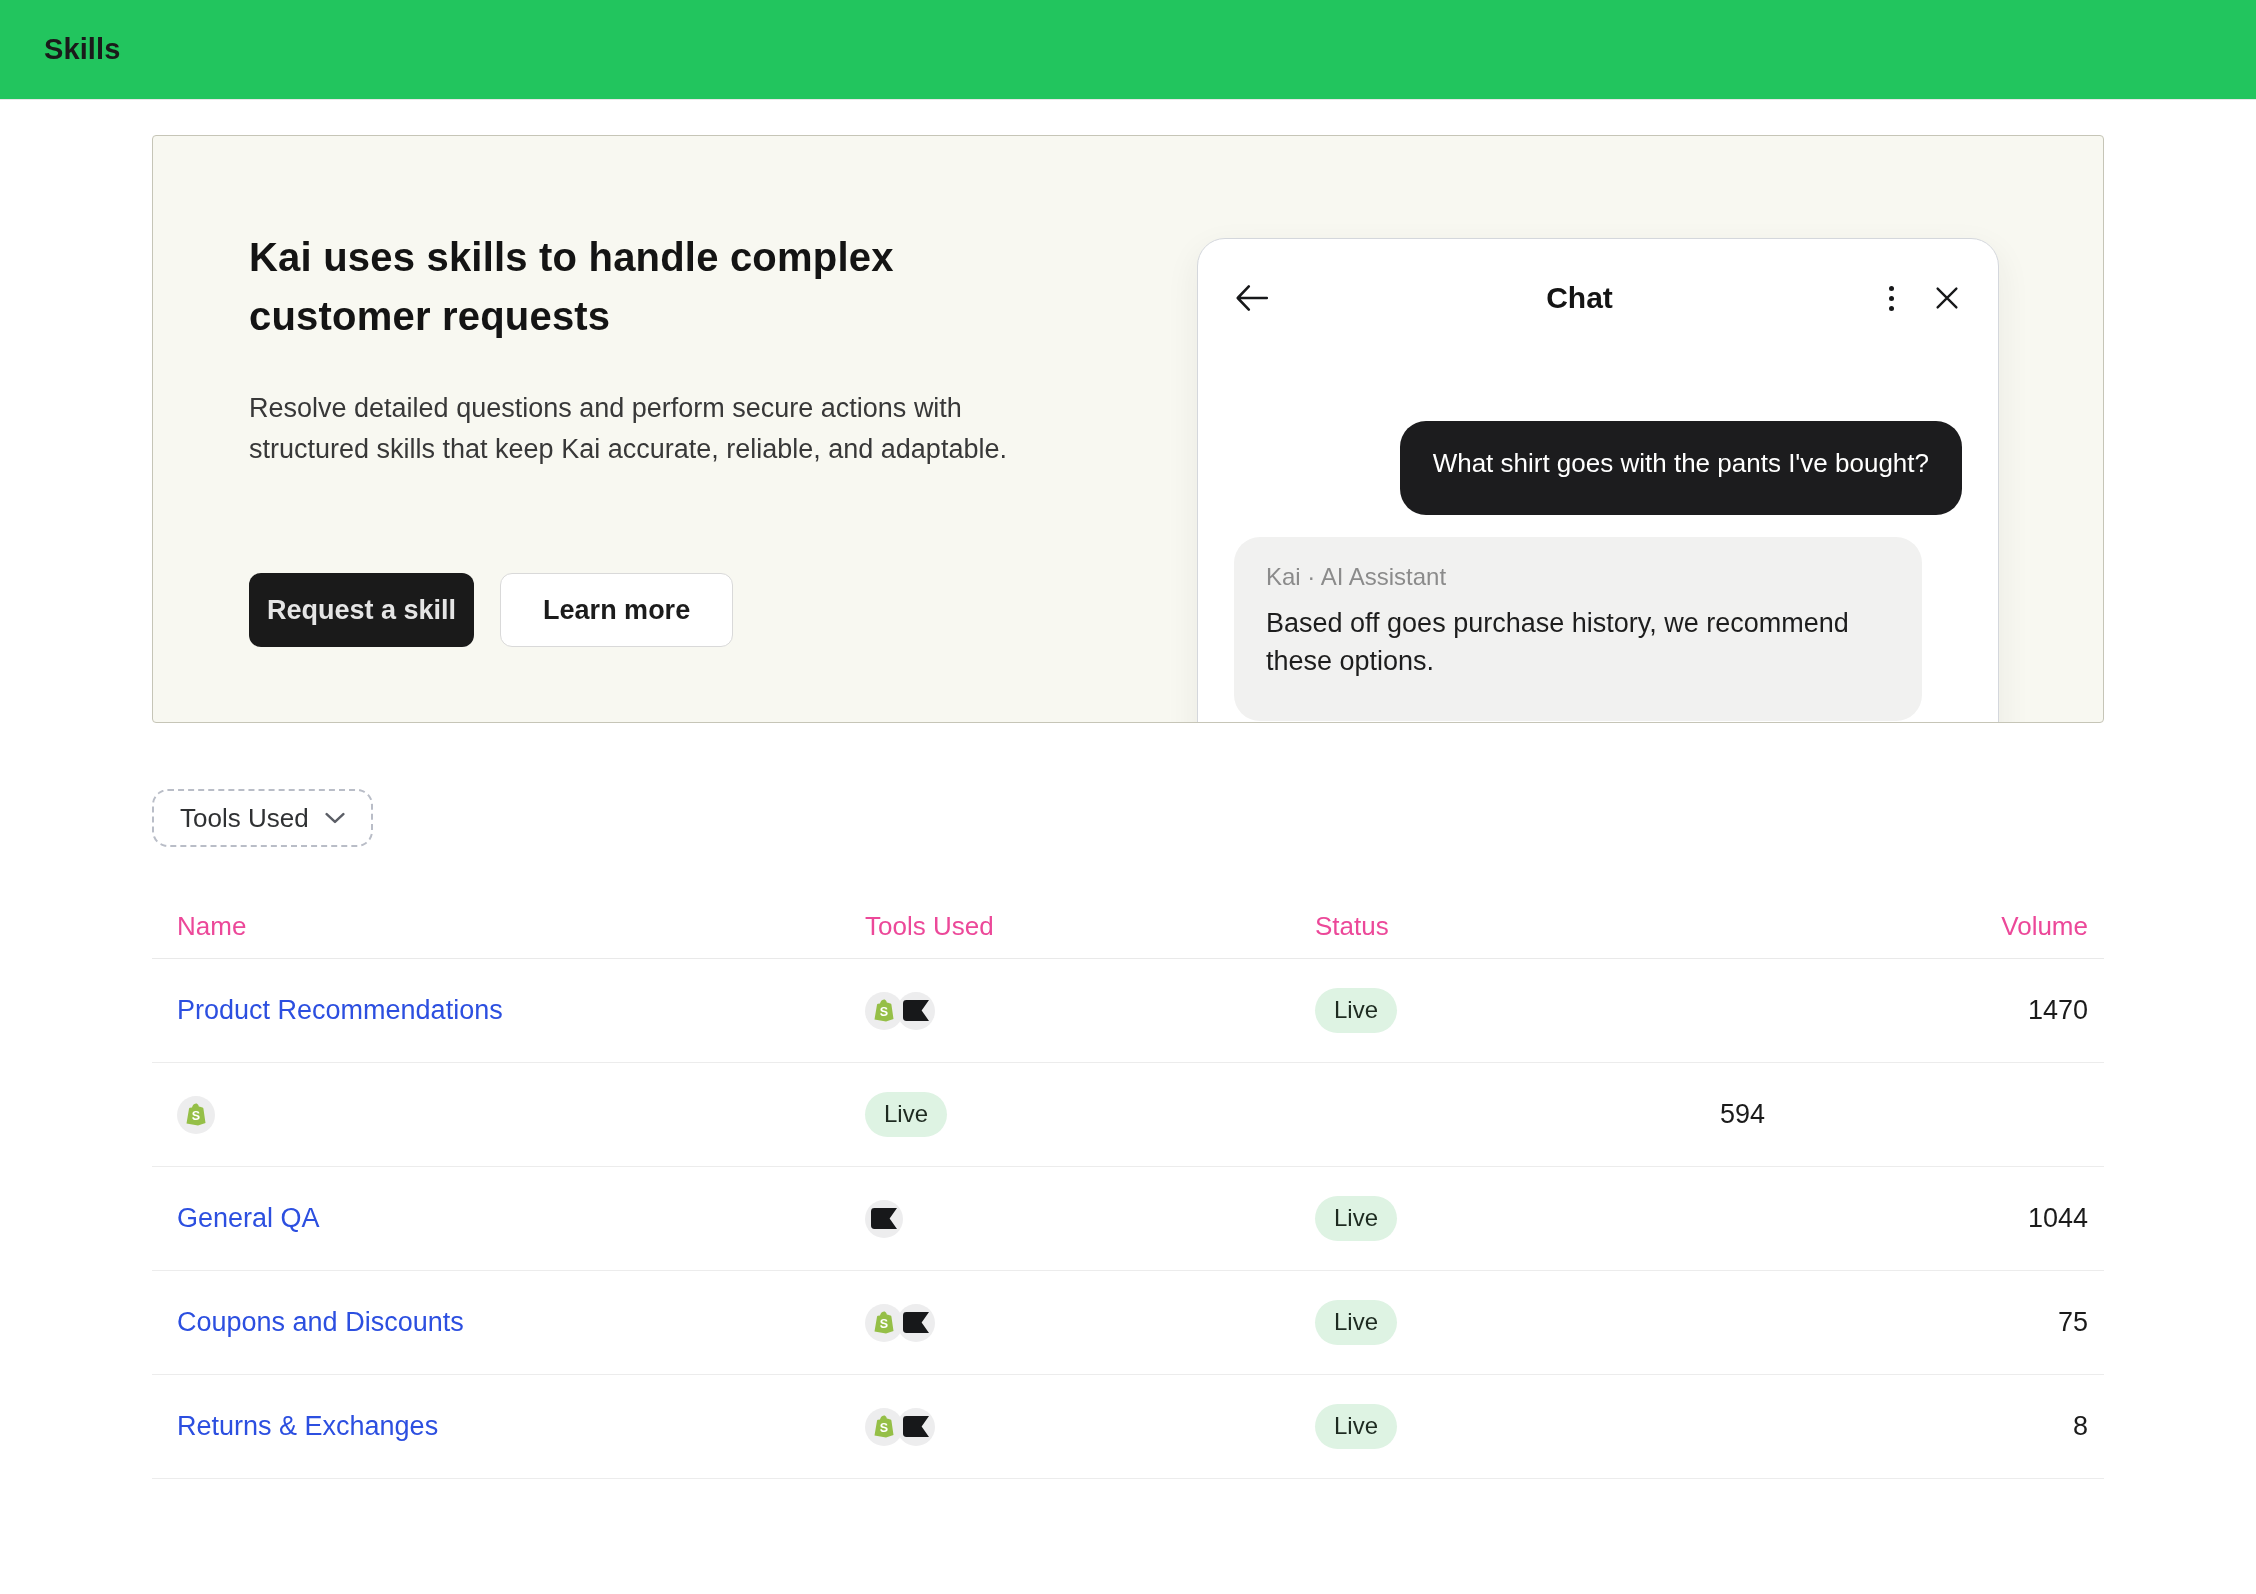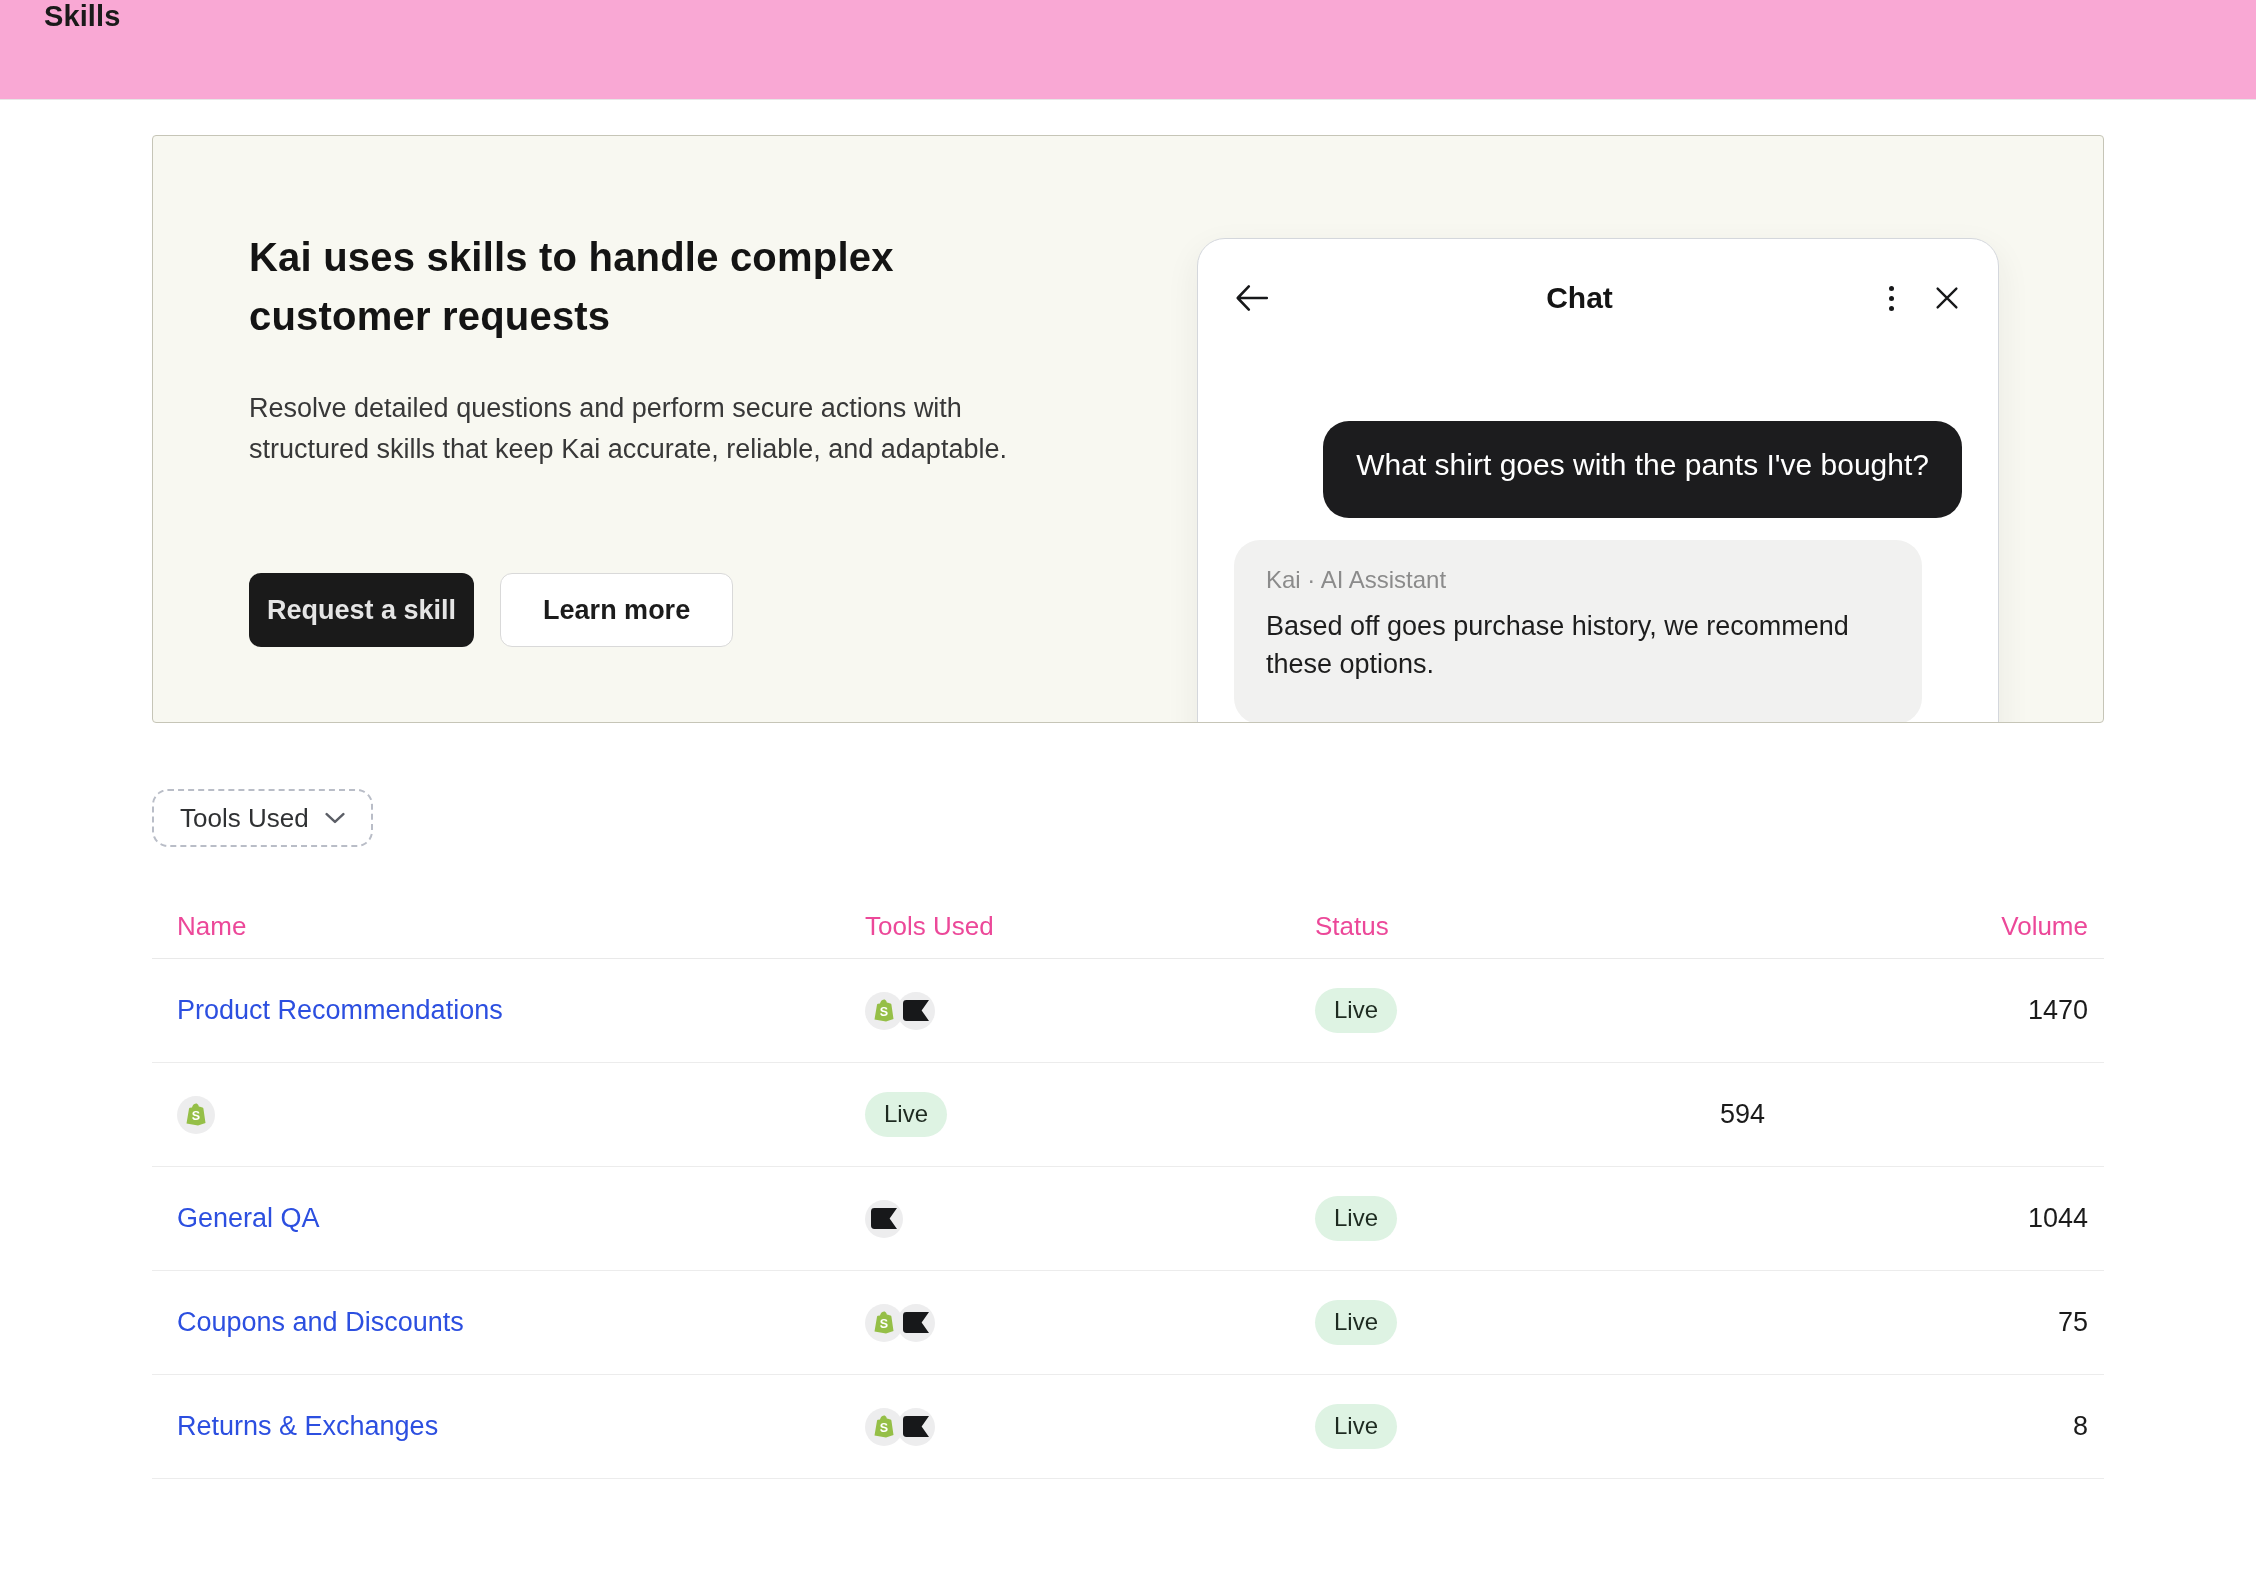--- a/index.html
+++ b/index.html
@@ -4,22 +4,22 @@
 <style>
   * { margin:0; padding:0; box-sizing:border-box; }
   html,body { background:#ffffff; }
   body {
     width:2256px; height:1594px; overflow:hidden; position:relative;
     font-family:"Liberation Sans", sans-serif; color:#1a1a1a;
   }
 
   
   .app-header {
-    height:100px; display:flex; 
-    padding:0 44px; border-bottom:1px solid #e7e7e7; background:#f9a8d4;
+    height:100px; display:flex; align-items:center;
+    padding:0 44px; border-bottom:1px solid #e7e7e7; background:#22c55e;
   }
   .app-header h1 { font-size:29px; font-weight:700; letter-spacing:0.1px; }
 
   
   .main { margin-left:152px; width:1952px; }
 
   
   .hero {
     position:relative; margin-top:35px; height:588px;
     background:var(--hero-bg,#f8f8f1); border:1px solid var(--hero-border,#c6c5b7);
@@ -49,21 +49,21 @@
   .chat-header { display:flex; align-items:center; justify-content:space-between; height:58px; }
   .chat-title { font-size:30px; font-weight:700; color:#141414; }
   .chat-header-right { display:flex; align-items:center; gap:38px; }
   .icon-btn { background:none; border:none; cursor:pointer; display:flex; align-items:center; justify-content:center; padding:0; }
   .kebab { display:flex; flex-direction:column; gap:5px; }
   .kebab .dot { width:5px; height:5px; border-radius:50%; background:#17181a; }
 
   .msg-user {
     margin:94px 0 0 auto; width:fit-content; white-space:nowrap;
     background:var(--user-bubble,#1c1c1e); color:#fff;
-    font-size:30px; padding:27px 33px 36px; border-radius:26px;
+    font-size:26px; padding:27px 33px 36px; border-radius:26px;
   }
   .msg-kai {
     margin-top:22px; width:688px; background:var(--assistant-bubble,#f1f1f0);
     border-radius:26px; padding:26px 32px 40px;
   }
   .kai-label { font-size:24px; color:#8b8b8b; margin-bottom:13px; }
   .kai-text { font-size:27px; line-height:1.42; color:#1d1d1d; }
 
   .products { display:flex; gap:26px; margin-top:40px; }
   .product-card { position:relative; width:330px; height:240px; border-radius:20px; overflow:hidden; }

